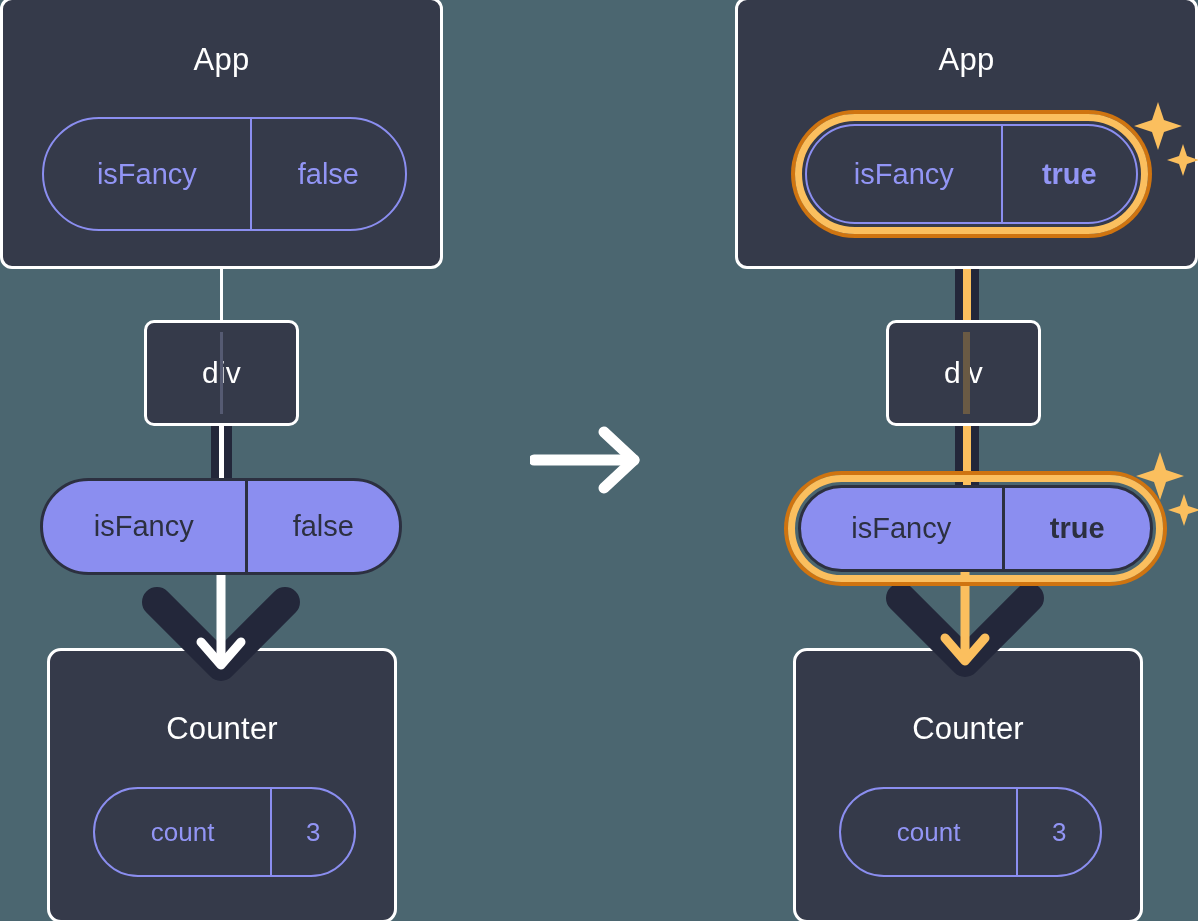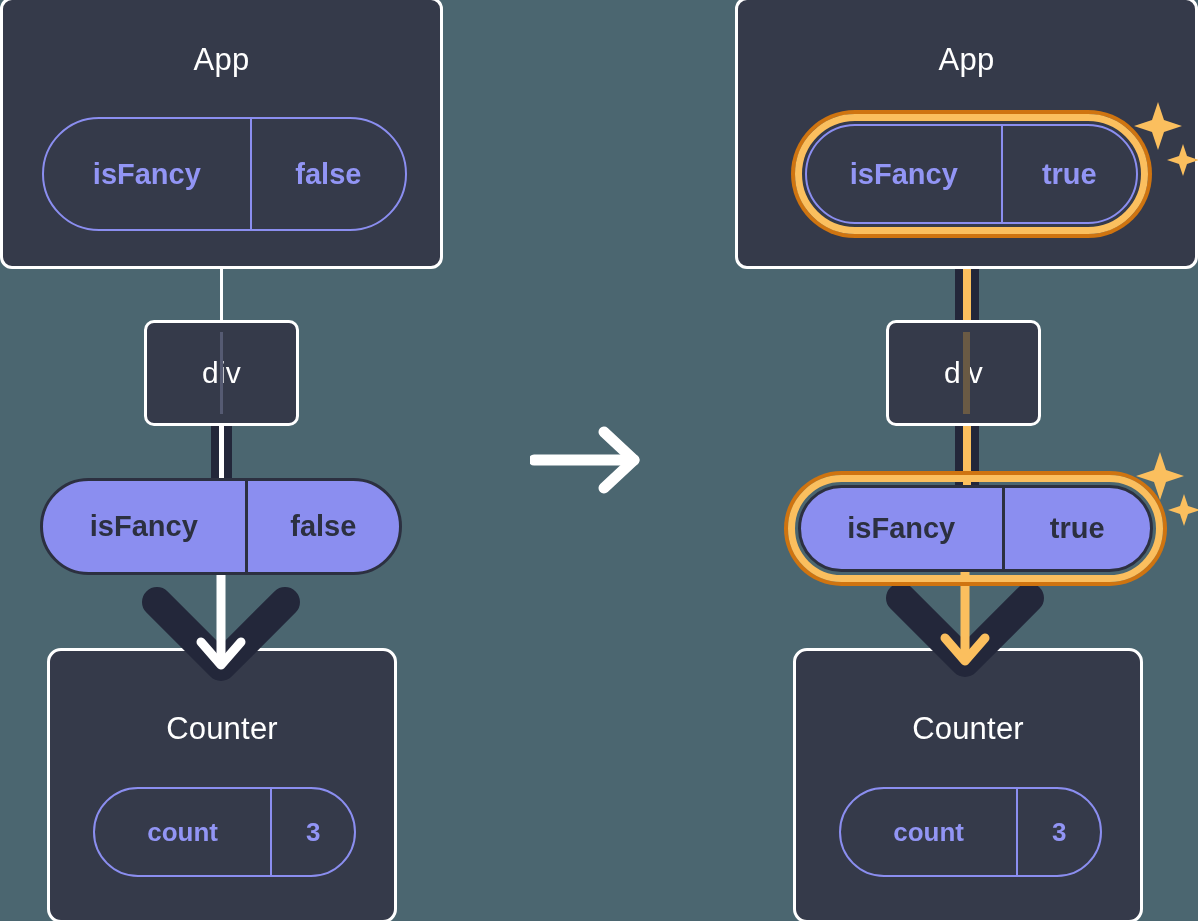--- a/index.html
+++ b/index.html
@@ -70,21 +70,20 @@
     align-items: stretch;
     box-sizing: border-box;
     z-index: 8;
   }
   .pill .cell {
     display: flex;
     align-items: center;
     justify-content: center;
     box-sizing: border-box;
     white-space: nowrap;
-    font-weight: bold;
   }
 
   
   .pill.outline {
     border: 2px solid #8b8ef0;
     border-radius: 999px;
     background: transparent;
   }
   .pill.outline .cell { color: #9295f5; }
   .pill.outline .cell.val { border-left: 2px solid #8b8ef0; }

